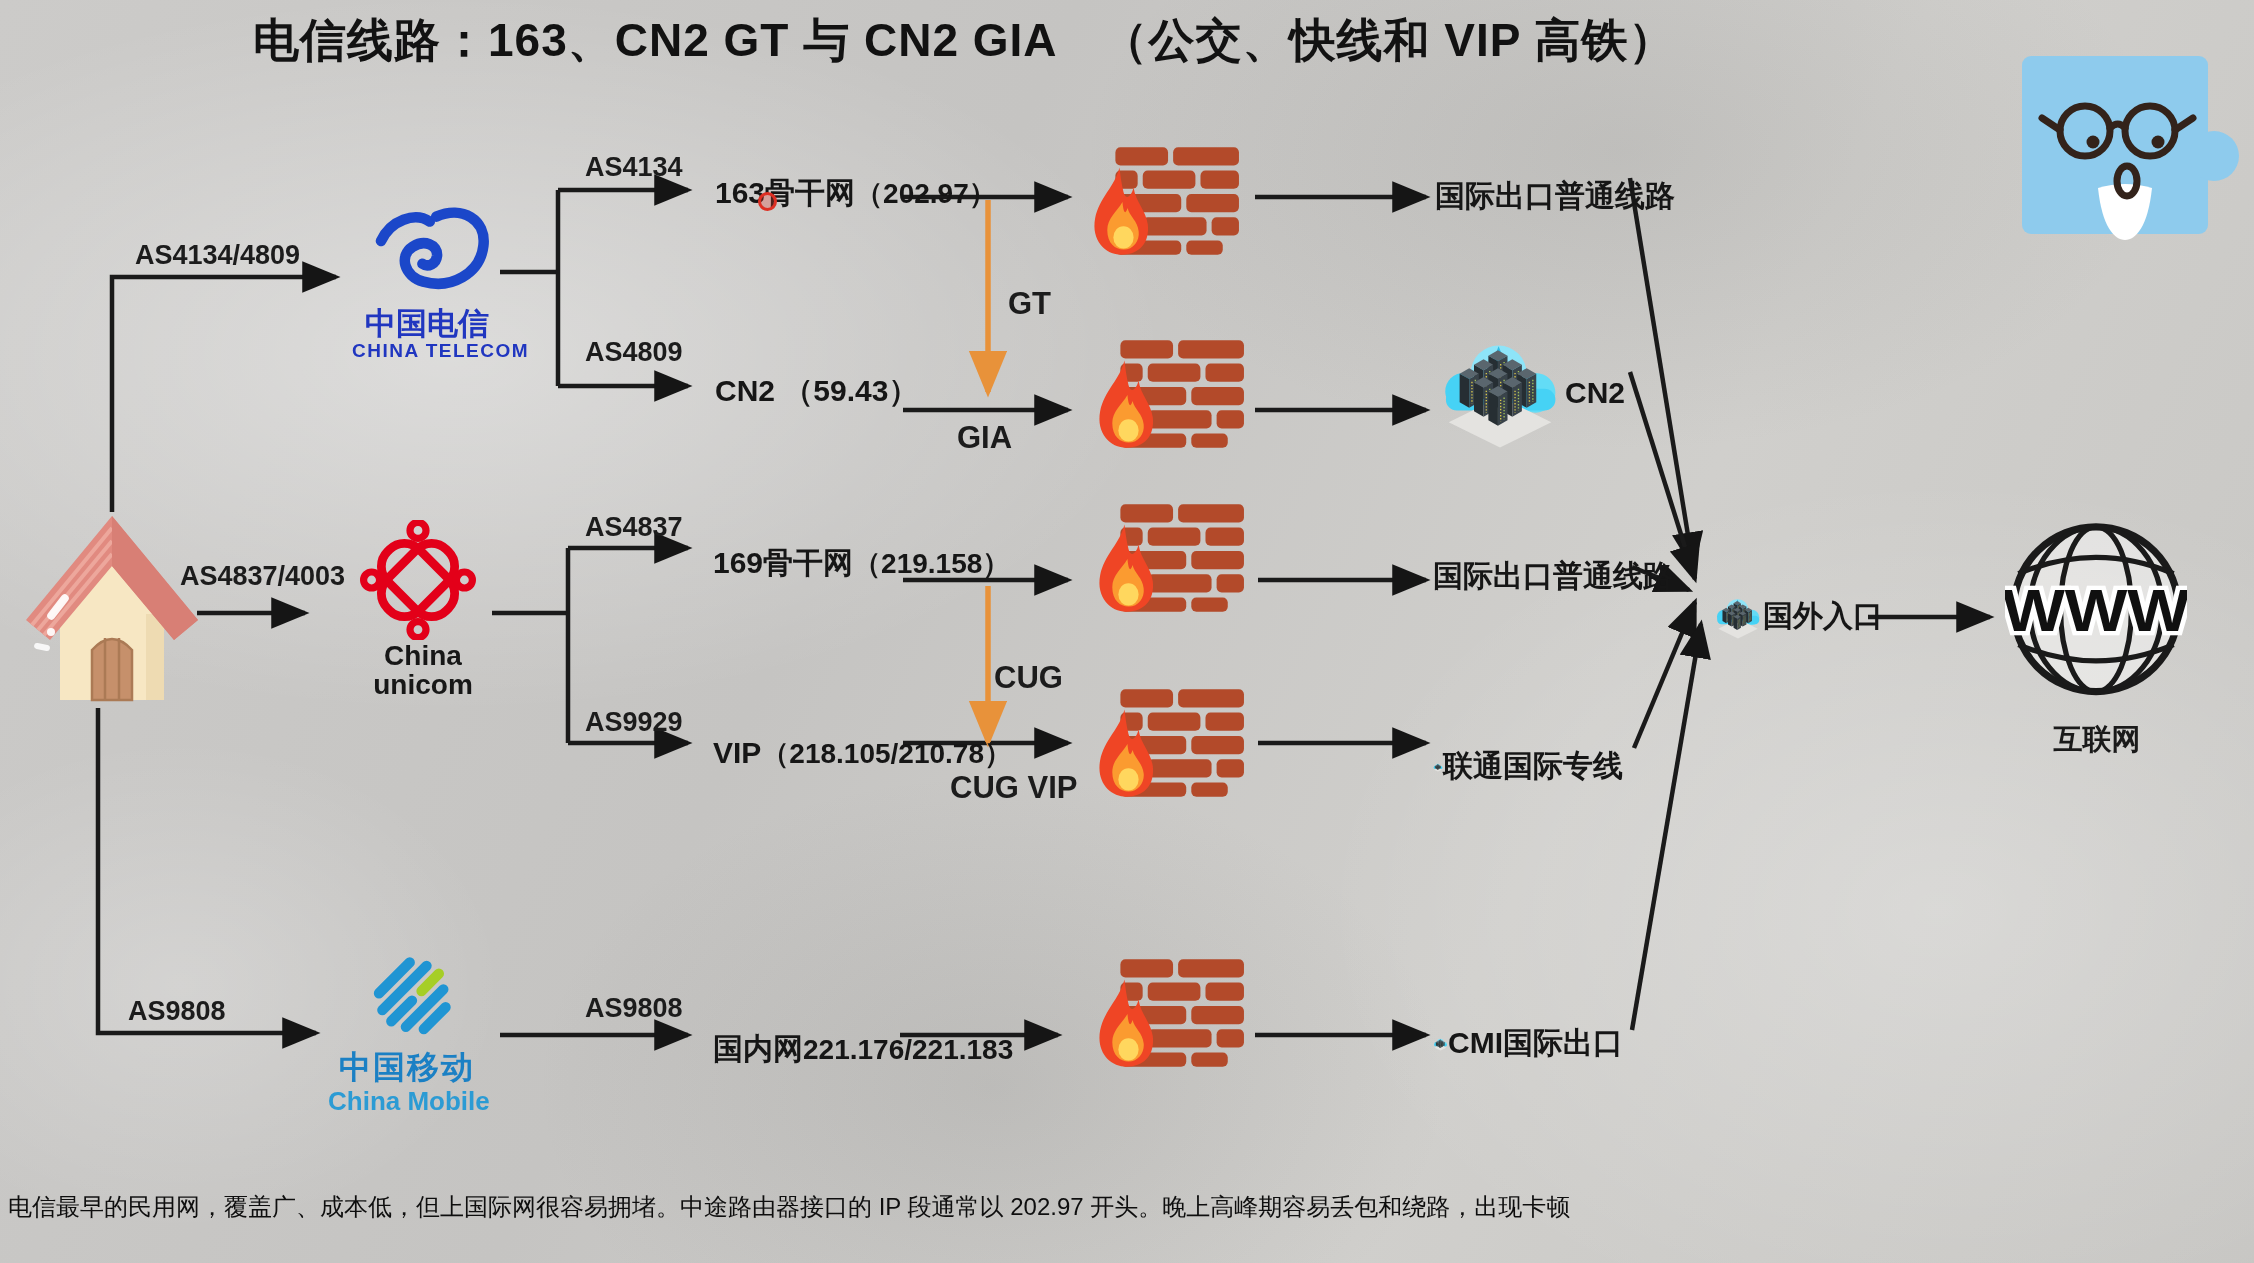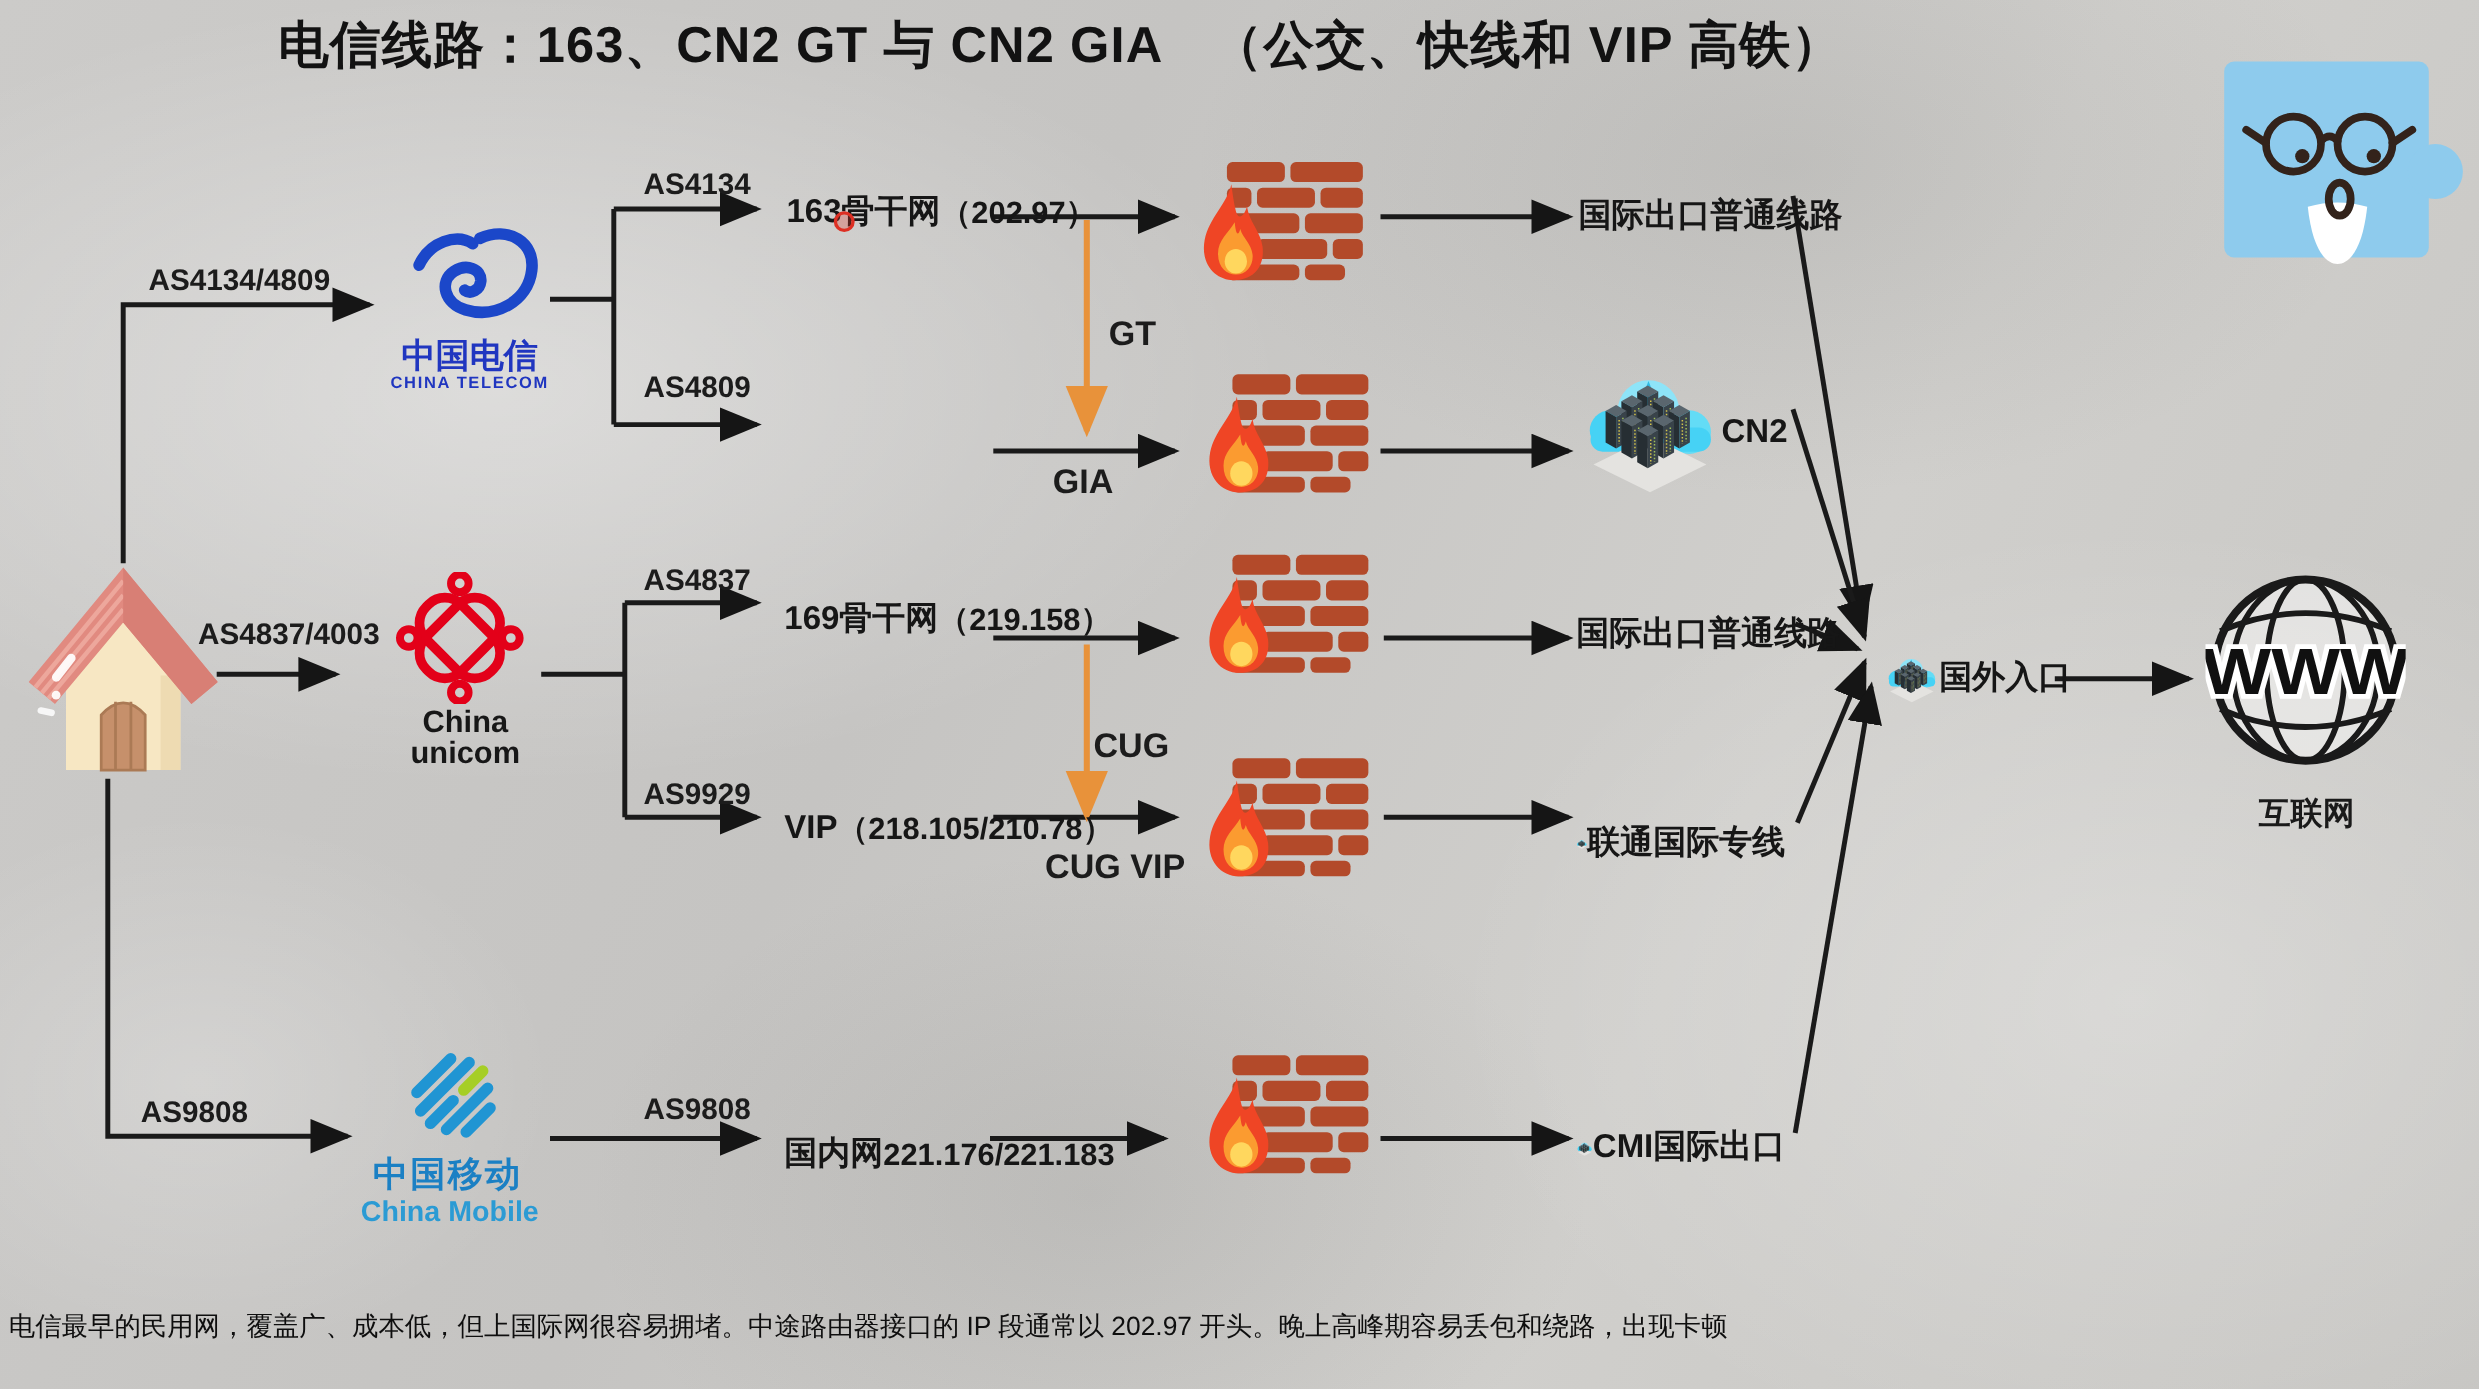--- a/index.html
+++ b/index.html
@@ -20,21 +20,21 @@
   .lbl{position:absolute;font-size:27px;font-weight:600;color:#1c1c1c;white-space:nowrap;}
   .lbl.big{font-size:31px;}
   .node{position:absolute;display:flex;flex-direction:row;align-items:center;}
   .node .nlabel{font-size:30px;font-weight:600;color:#161616;white-space:nowrap;line-height:1.12;margin-top:-4px;}
   .node .nsub{font-size:28px;font-weight:600;color:#161616;white-space:nowrap;line-height:1.15;}
   .cloud-svg{width:190px;height:165px;}
   .cloud-svg.small{width:168px;height:146px;}
   .fw{position:absolute;width:157px;height:112px;}
   .brand-cn{position:absolute;text-align:center;font-weight:700;white-space:nowrap;}
   #telecom-cn{left:352px;top:303px;width:150px;font-size:31px;color:#2036c0;}
-  #telecom-en{left:352px;top:340px;width:150px;font-size:15px;color:#2036c0;letter-spacing:1.5px;font-weight:700;}
+  #telecom-en{left:352px;top:340px;width:150px;font-size:19px;color:#2036c0;letter-spacing:1.5px;font-weight:700;}
   #unicom-en{left:358px;top:641px;width:130px;font-size:28px;color:#171717;font-weight:700;line-height:1.04;text-align:center;}
   #mobile-cn{left:322px;top:1046px;width:170px;font-size:32px;color:#1b80c4;font-weight:600;letter-spacing:2px;}
   #mobile-en{left:328px;top:1086px;width:160px;font-size:26px;color:#2b9bd4;font-weight:600;}
   #footer{left:8px;top:1176px;color:#0e0e0e;}
   #footer .f1{font-size:27px;font-weight:700;line-height:1.2;}
   #footer .f2{font-size:24px;font-weight:400;line-height:1.25;white-space:nowrap;margin-top:16px;}
   #www-label{left:2012px;top:720px;width:170px;text-align:center;font-size:29px;font-weight:600;color:#1a1a1a;}
   #exit-label-holder .nlabel{font-size:30px;}
   #pointer-dot{left:758px;top:192px;width:13px;height:13px;border:3px solid #dd2f23;border-radius:50%;background:rgba(226,60,45,.3);}
 </style>
@@ -245,20 +245,26 @@
   <div class="lbl big" style="left:994px;top:660px">CUG</div>
   <div class="lbl big" style="left:950px;top:770px">CUG VIP</div>
 
   <div class="node" style="left:715px;top:112px;width:190px">
     <svg class="cloud-svg" viewBox="0 0 190 165">
         <use href="#sym-cloud"></use>
       </svg>
     <div class="nlabel">163骨干网</div>
     <div class="nsub">（202.97）</div>
   </div>
+  <div class="node" style="left:715px;top:310px;width:190px">
+    <svg class="cloud-svg" viewBox="0 0 190 165">
+        <use href="#sym-cloud"></use>
+      </svg>
+    <div class="nlabel">CN2 （59.43）</div>
+  </div>
   <div class="node" style="left:713px;top:482px;width:190px">
     <svg class="cloud-svg" viewBox="0 0 190 165">
         <use href="#sym-cloud"></use>
       </svg>
     <div class="nlabel">169骨干网</div>
     <div class="nsub">（219.158）</div>
   </div>
   <div class="node" style="left:713px;top:672px;width:190px">
     <svg class="cloud-svg" viewBox="0 0 190 165">
         <use href="#sym-cloud"></use>

